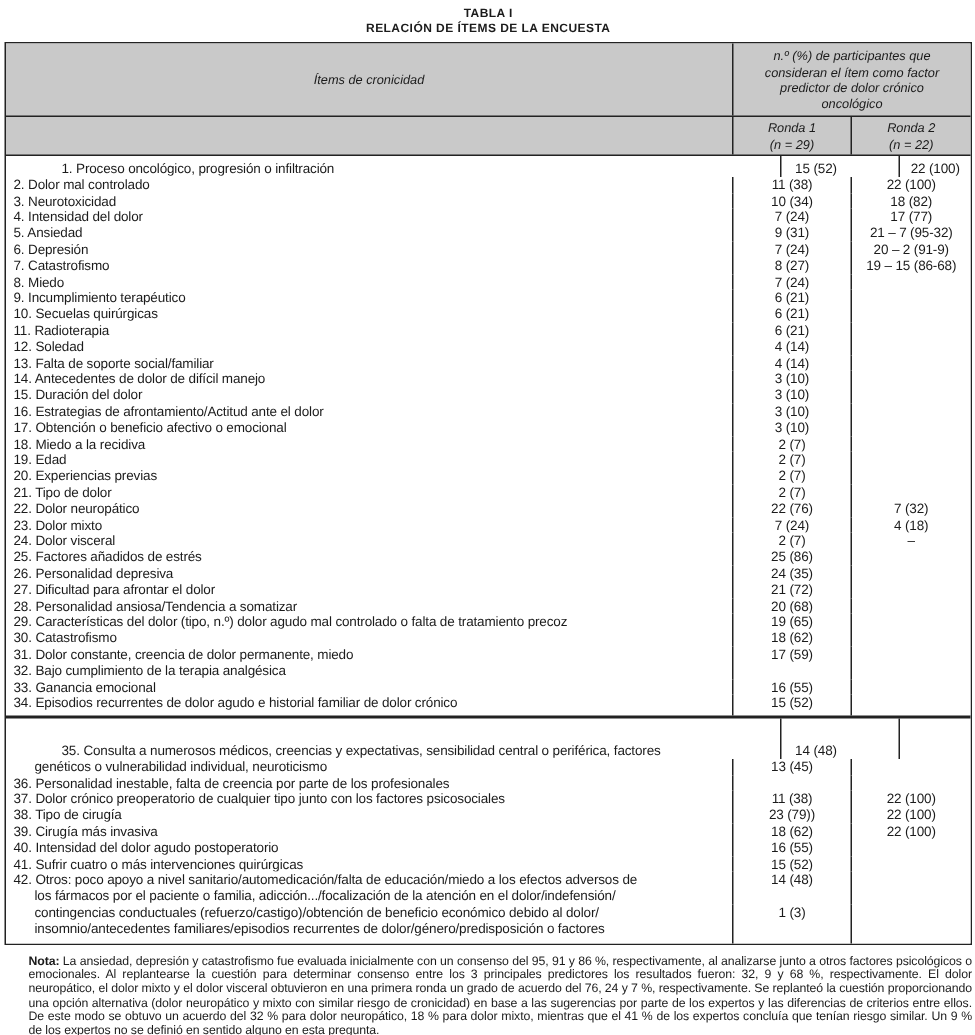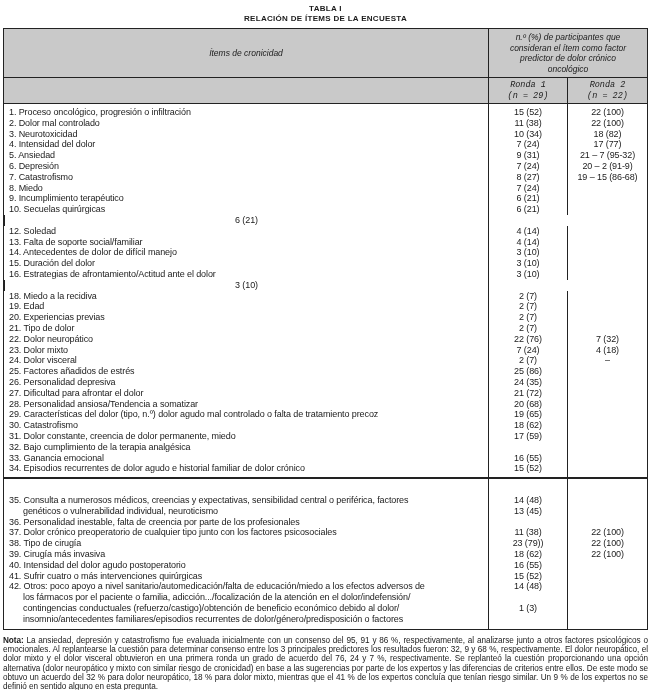--- a/index.html
+++ b/index.html
@@ -21,38 +21,38 @@
 
   
   .hrow1{ display:grid; grid-template-columns:1fr 159px; background:var(--header-bg); border-bottom:1px solid var(--border);}
   .h-items{ display:flex; align-items:center; justify-content:center; font-style:italic; font-size:8.5px; }
   .h-value{ border-left:1px solid var(--border); text-align:center; font-style:italic; font-size:8.5px; line-height:10.5px; padding:3px 2px;}
   .h-value span{display:block;}
 
   
   .hrow2{ display:grid; grid-template-columns:1fr 79px 80px; background:var(--header-bg); border-bottom:1.5px solid var(--border);}
   .h-round{ border-left:1px solid var(--border); text-align:center; font-style:italic; font-size:8.5px; line-height:10.5px; padding:2px 0;}
-  .h-round span{display:block;font-family:Liberation Mono, monospace;}
+  .h-round span{display:block;}
 
   
   .body-section{ background:#fff; }
   .body-section.sec2{ border-top:2px solid var(--border); }
   .brow{ display:grid; grid-template-columns:1fr 79px 80px; }
   .brow > div{ font-size:9px; line-height:10.8px; letter-spacing:-0.1px; white-space:nowrap; overflow:hidden;}
   .brow .c1{ padding-left:5px; }
   .brow.cont .c1{ padding-left:19px; }
   .brow .c2{ border-left:1px solid var(--border); text-align:center; }
   .brow .c3{ border-left:1px solid var(--border); text-align:center; }
-  .body-section .brow:first-child > div{ padding-top:3px; }
+  .body-section .brow:first-child > div{ padding-top:3px;margin-left:32px; }
   .body-section .brow:last-child  > div{ padding-bottom:3px; }
   .body-section.sec2 .brow:first-child > div{ padding-top:16px; }
   .body-section.sec2 .brow:last-child  > div{ padding-bottom:4px; }
 
   
-  .note{ margin-top:6px; font-size:8.2px; line-height:9.3px; text-align:justify; letter-spacing:-0.05px;}
+  .note{ margin-top:6px; font-size:8.2px; line-height:9.3px; text-align:justify; letter-spacing:-0.05px;margin-left:16px;}
   .note b{ font-weight:bold; }
 </style>
 </head>
 <body>
 
 <div class="page">
 
   <div class="title">
     <div>TABLA I</div>
     <div>RELACIÓN DE ÍTEMS DE LA ENCUESTA</div>
@@ -127,20 +127,21 @@
           <div class="c1">9. Incumplimiento terapéutico</div>
           <div class="c2">6 (21)</div>
           <div class="c3"></div>
         </div>
         <div class="brow">
           <div class="c1">10. Secuelas quirúrgicas</div>
           <div class="c2">6 (21)</div>
           <div class="c3"></div>
         </div>
         <div class="brow">
+          <div class="c1">11. Radioterapia</div>
           <div class="c2">6 (21)</div>
           <div class="c3"></div>
         </div>
         <div class="brow">
           <div class="c1">12. Soledad</div>
           <div class="c2">4 (14)</div>
           <div class="c3"></div>
         </div>
         <div class="brow">
           <div class="c1">13. Falta de soporte social/familiar</div>
@@ -156,20 +157,21 @@
           <div class="c1">15. Duración del dolor</div>
           <div class="c2">3 (10)</div>
           <div class="c3"></div>
         </div>
         <div class="brow">
           <div class="c1">16. Estrategias de afrontamiento/Actitud ante el dolor</div>
           <div class="c2">3 (10)</div>
           <div class="c3"></div>
         </div>
         <div class="brow">
+          <div class="c1">17. Obtención o beneficio afectivo o emocional</div>
           <div class="c2">3 (10)</div>
           <div class="c3"></div>
         </div>
         <div class="brow">
           <div class="c1">18. Miedo a la recidiva</div>
           <div class="c2">2 (7)</div>
           <div class="c3"></div>
         </div>
         <div class="brow">
           <div class="c1">19. Edad</div>

